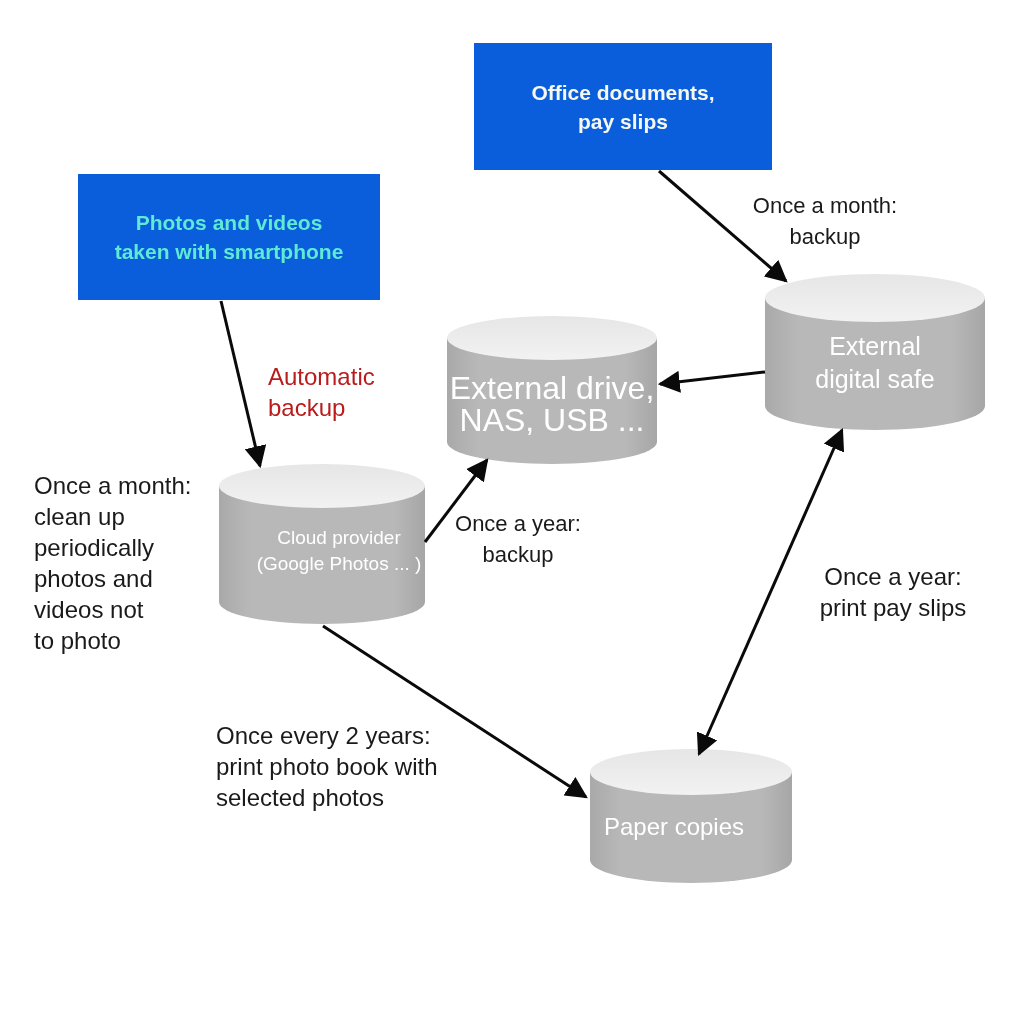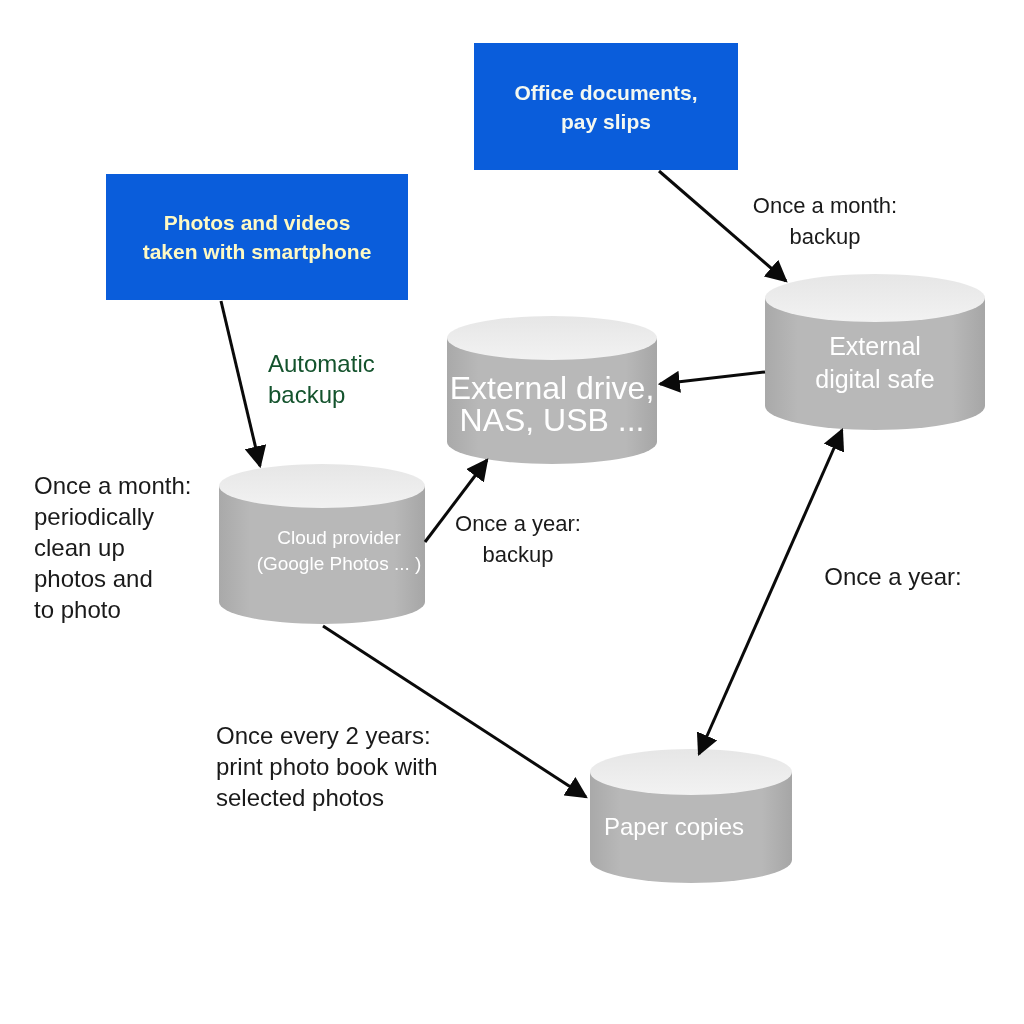--- a/index.html
+++ b/index.html
@@ -56,27 +56,27 @@
   </g>
 
   <line x1="221" y1="301" x2="260" y2="466" stroke="#0a0a0a" stroke-width="3" marker-end="url(#ahm)"></line>
   <line x1="659" y1="171" x2="786" y2="281" stroke="#0a0a0a" stroke-width="3" marker-end="url(#ahm)"></line>
   <line x1="765" y1="372" x2="660" y2="384" stroke="#0a0a0a" stroke-width="3" marker-end="url(#ahm)"></line>
   <line x1="425" y1="542" x2="487" y2="460" stroke="#0a0a0a" stroke-width="3" marker-end="url(#ahm)"></line>
   <line x1="323" y1="626" x2="586" y2="797" stroke="#0a0a0a" stroke-width="3" marker-end="url(#ahm)"></line>
   <line x1="842" y1="430" x2="699" y2="754" stroke="#0a0a0a" stroke-width="3" marker-start="url(#ahm)" marker-end="url(#ahm)"></line>
 </svg>
 
-<div class="source-box" style="left: 474px; top: 43px; width: 264px; height: 127px; background: rgb(10, 93, 219); color: rgb(244, 248, 240);">
+<div class="source-box" style="left: 474px; top: 43px; width: 298px; height: 127px; background: rgb(10, 93, 219); color: rgb(244, 248, 240);">
   <div>
     <span class="line">Office documents,</span>
     <span class="line">pay slips</span>
   </div>
 </div>
-<div class="source-box" style="left: 78px; top: 174px; width: 302px; height: 126px; background: rgb(10, 93, 219); color: #fef9c3; margin-left: 28px;">
+<div class="source-box" style="left: 78px; top: 174px; width: 302px; height: 126px; background: rgb(10, 93, 219); color: #5eead4;">
   <div>
     <span class="line">Photos and videos</span>
     <span class="line">taken with smartphone</span>
   </div>
 </div>
 
 <div class="cyl-label" style="left:219px; top:518px; width:240px; height:66px; font-size:19px; line-height:26px;">
   <div>
     <span class="line">Cloud provider</span>
     <span class="line">(Google Photos ... )</span>
@@ -93,40 +93,42 @@
     <span class="line">External</span>
     <span class="line">digital safe</span>
   </div>
 </div>
 <div class="cyl-label" style="left:590px; top:808px; width:168px; height:38px; font-size:24px; line-height:32px;">
   <div>
     <span class="line">Paper copies</span>
   </div>
 </div>
 
-<div class="edge-label" style="left: 268px; top: 348px; color: #14532d;">
+<div class="edge-label" style="left: 268px; top: 361px; color: #b91c1c;">
   <span class="line">Automatic</span>
   <span class="line">backup</span>
 </div>
 <div class="edge-label center" style="left: 734px; top: 190px; width: 182px; font-size: 22px; line-height: 31px; color: rgb(26, 26, 26);">
   <span class="line">Once a month:</span>
   <span class="line">backup</span>
 </div>
 <div class="edge-label center" style="left: 440px; top: 508px; width: 156px; font-size: 22px; line-height: 31px; color: rgb(26, 26, 26);">
   <span class="line">Once a year:</span>
   <span class="line">backup</span>
 </div>
 <div class="edge-label" style="left: 216px; top: 720px; color: rgb(26, 26, 26);">
   <span class="line">Once every 2 years:</span>
   <span class="line">print photo book with</span>
   <span class="line">selected photos</span>
 </div>
 <div class="edge-label center" style="left: 802px; top: 561px; width: 182px; color: rgb(26, 26, 26);">
   <span class="line">Once a year:</span>
+  <span class="line">print pay slips</span>
 </div>
 
 <div class="edge-label" style="left: 34px; top: 470px; color: rgb(26, 26, 26);">
   <span class="line">Once a month:</span>
+  <span class="line">clean up</span>
   <span class="line">periodically</span>
-  <span class="line">clean up</span>
   <span class="line">photos and</span>
+  <span class="line">videos not</span>
   <span class="line">to photo</span>
 </div>
 
 </body></html>

